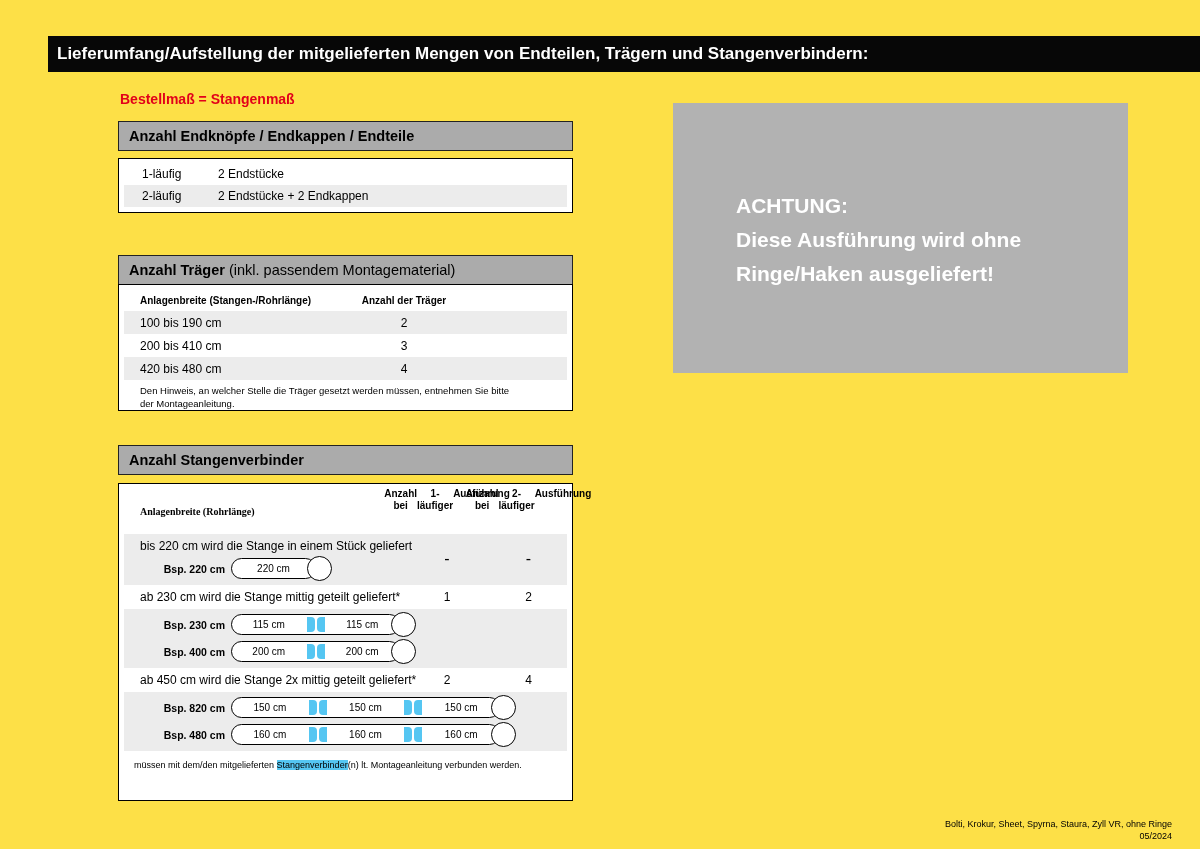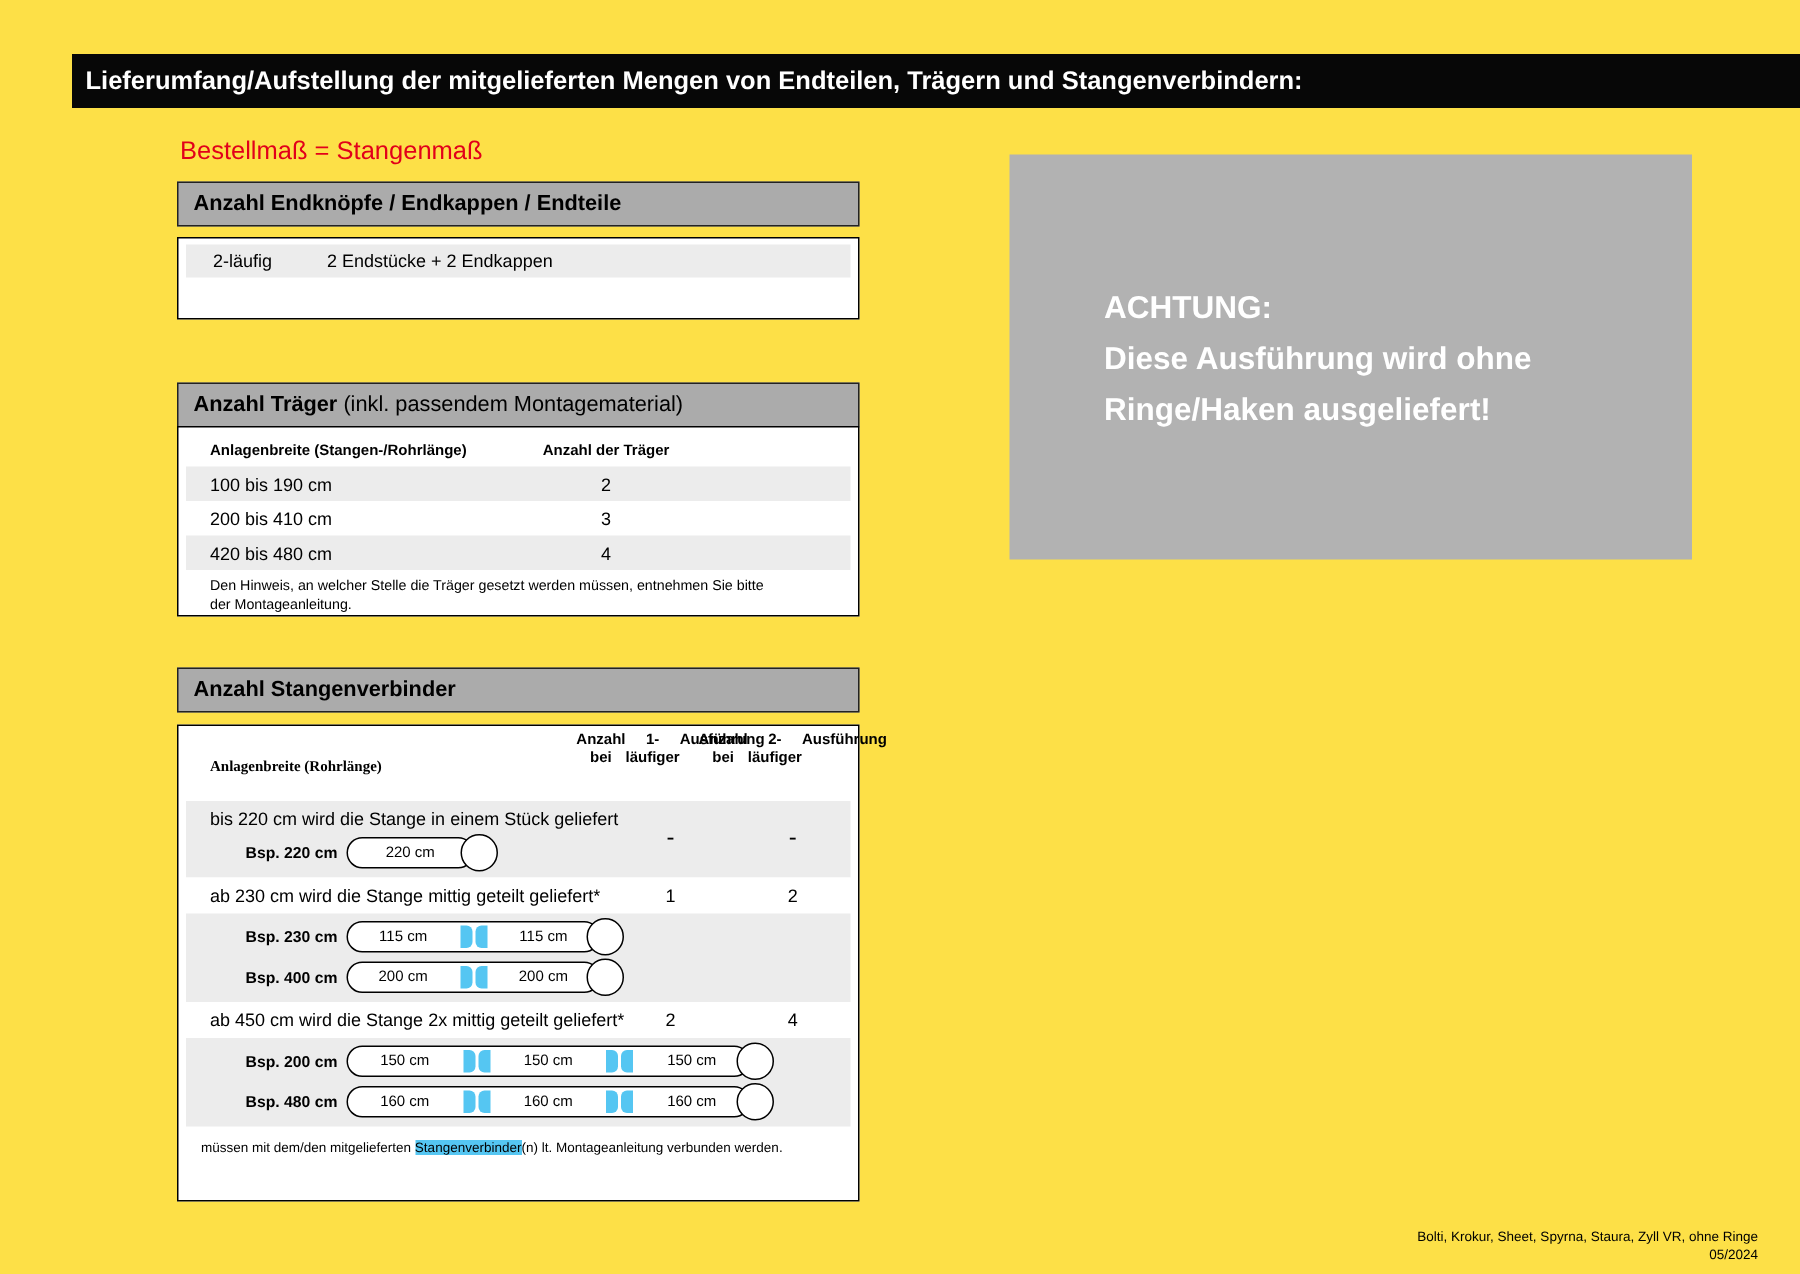--- a/index.html
+++ b/index.html
@@ -3,21 +3,21 @@
 <meta charset="utf-8">
 <style>
   * { margin:0; padding:0; box-sizing:border-box; }
   html,body { background:#fff; }
   body { font-family:"Liberation Sans", sans-serif; color:#000; }
   .page { position:relative; width:1200px; height:849px; background:#fde047; overflow:hidden; }
 
   .topbar { position:absolute; left:48px; top:36px; width:1152px; height:36px; background:#070707;
             color:#fff; display:flex; align-items:center; padding-left:9px; font-size:17px; font-weight:bold; }
 
-  .subtitle { position:absolute; left:120px; top:91px; color:#e2001a; font-size:17px; font-weight:normal; }
+  .subtitle { position:absolute; left:120px; top:91px; color:#e2001a; font-size:14px; font-weight:bold; }
 
   .sec-header { position:absolute; left:118px; width:455px; height:30px; background:#ababab;
                 border:1px solid #222; display:flex; align-items:center; padding-left:10px; font-size:14.5px; }
   .sec-header .bold { font-weight:bold; }
   #sec1 { top:121px; } #sec2 { top:255px; } #sec3 { top:445px; }
 
   .box { position:absolute; left:118px; width:455px; border:1px solid #000; background:#fff; padding:4px 5px; }
   #box1 { top:158px; height:55px; }
   #box2 { top:284px; height:127px; }
   #box3 { top:483px; height:318px; }
@@ -82,20 +82,24 @@
   <div class="topbar">
     <span>Lieferumfang/Aufstellung der mitgelieferten Mengen von Endteilen, Trägern und Stangenverbindern:</span>
   </div>
 
   <div class="subtitle">Bestellmaß = Stangenmaß</div>
 
   <div class="sec-header" id="sec1">
     <span class="bold">Anzahl Endknöpfe / Endkappen / Endteile</span>
   </div>
   <div class="box" id="box1">
+    <div class="t1-row">
+      <span class="lbl">1-läufig</span>
+      <span>2 Endstücke</span>
+    </div>
     <div class="t1-row shade">
       <span class="lbl">2-läufig</span>
       <span>2 Endstücke + 2 Endkappen</span>
     </div>
   </div>
 
   <div class="sec-header" id="sec2">
     <span class="bold">Anzahl Träger</span>
       <span>&nbsp;(inkl. passendem Montagematerial)</span>
   </div>
@@ -191,21 +195,21 @@
       </div>
     </div>
 
     <div class="g-row">
       <div class="g-text">ab 450 cm wird die Stange 2x mittig geteilt geliefert*</div>
       <div class="g-c1">2</div>
       <div class="g-c2">4</div>
     </div>
     <div class="band">
       <div class="rod-line">
-        <div class="rod-label">Bsp. 200 cm</div>
+        <div class="rod-label">Bsp. 820 cm</div>
         <div class="rod">
           <div class="rod-body w3">
             <span class="seg">150 cm</span>
             <span class="joint">
                 <i></i>
                 <i></i>
               </span>
             <span class="seg">150 cm</span>
             <span class="joint">
                 <i></i>

